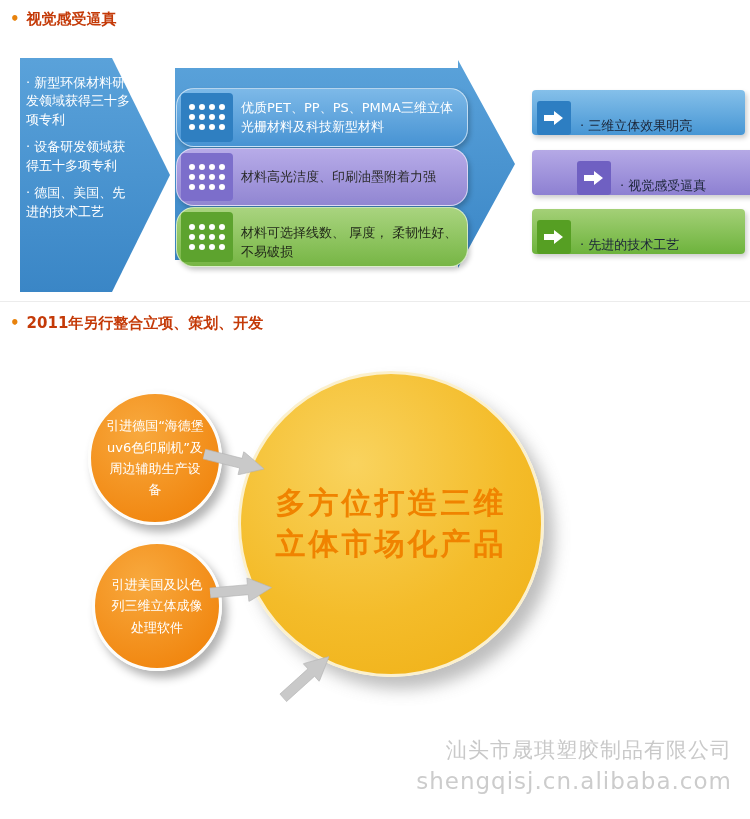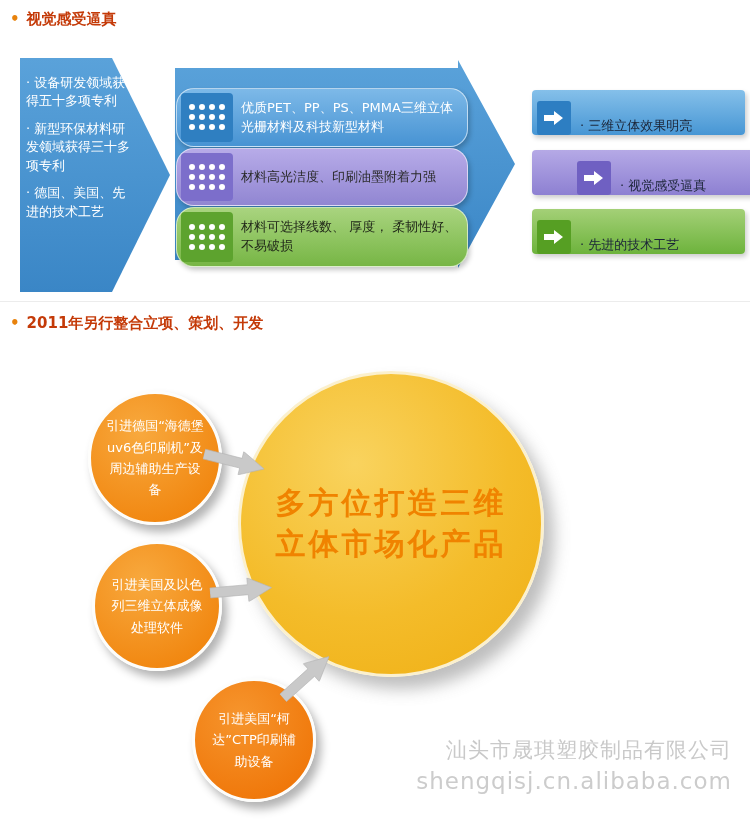--- a/index.html
+++ b/index.html
@@ -22,21 +22,21 @@
 
   
   #mid-arrow{left:175px;top:60px;}
 
   
   .mid-box{position:absolute;left:176px;width:280px;border-radius:18px;display:flex;
     align-items:center;padding:4px 6px 4px 4px;
     box-shadow:2px 3px 5px rgba(0,0,0,.22);border:1px solid rgba(255,255,255,.6);}
   #mid-box-1{top:88px;height:49px;background:linear-gradient(180deg,#7db9e8,#4793d3);}
   #mid-box-2{top:148px;height:48px;background:linear-gradient(180deg,#b7abe8,#9186d2);}
-  #mid-box-3{top:207px;height:50px;background:linear-gradient(180deg,#a9d47f,#77b645);}
+  #mid-box-3{top:207px;height:50px;background:linear-gradient(180deg,#a9d47f,#77b645);align-items:flex-end;}
   .dot-grid{align-self:stretch;border-radius:4px;display:grid;
     grid-template-columns:repeat(4,7px);grid-auto-rows:7px;gap:3px;
     align-content:center;justify-content:center;flex:0 0 52px;}
   #mid-box-1 .dot-grid{background:#2f7fc1;}
   #mid-box-2 .dot-grid{background:#7c6ecb;}
   #mid-box-3 .dot-grid{background:#5da32e;}
   .dot{width:6px;height:6px;border-radius:50%;background:#fff;}
   .mid-box .txt{flex:1;padding-left:8px;font-size:13px;line-height:1.45;}
   #mid-box-1 .txt{color:#ffffff;}
   #mid-box-2 .txt{color:#2a2a2a;}
@@ -94,22 +94,22 @@
   <svg id="left-arrow" class="abs" width="150" height="234">
     <defs>
       <linearGradient id="bluegrad" x1="0" y1="0" x2="0" y2="1">
         <stop offset="0" stop-color="#5aa2da"></stop>
           <stop offset="1" stop-color="#3a86c6"></stop>
       </linearGradient>
     </defs>
     <polygon points="0,0 92,0 150,117 92,234 0,234" fill="url(#bluegrad)"></polygon>
   </svg>
   <div id="left-arrow-text">
+    <div class="itm">· 新型环保材料研发领域获得三十多项专利</div>
     <div class="itm">· 设备研发领域获得五十多项专利</div>
-    <div class="itm">· 新型环保材料研发领域获得三十多项专利</div>
     <div class="itm">· 德国、美国、先进的技术工艺</div>
   </div>
 
   <svg id="mid-arrow" class="abs" width="340" height="208">
     <polygon points="0,8 283,8 283,0 340,104 283,208 283,200 0,200" fill="url(#bluegrad)"></polygon>
   </svg>
 
   <div class="mid-box" id="mid-box-1">
     <div class="dot-grid">
       <span class="dot"></span>
@@ -194,21 +194,20 @@
     <span>2011年另行整合立项、策划、开发</span>
   </div>
 
   <div id="big-circle">
     <div class="line">多方位打造三维</div>
     <div class="line">立体市场化产品</div>
   </div>
 
   <div class="feature-circle" id="fc-1">引进德国“海德堡uv6色印刷机”及周边辅助生产设备</div>
   <div class="feature-circle" id="fc-2">引进美国及以色列三维立体成像处理软件</div>
-  <div class="feature-circle" id="fc-3">引进美国“柯达”CTP印刷辅助设备</div>
 
   <svg class="conn" id="ca-1" width="62" height="24" viewBox="0 0 62 24">
     <polygon points="0,7 38,7 38,0 62,12 38,24 38,17 0,17" fill="#c9c9c9" stroke="#b3b3b3" stroke-width="0.6"></polygon>
   </svg>
   <svg class="conn" id="ca-2" width="62" height="24" viewBox="0 0 62 24">
     <polygon points="0,7 38,7 38,0 62,12 38,24 38,17 0,17" fill="#c9c9c9" stroke="#b3b3b3" stroke-width="0.6"></polygon>
   </svg>
   <svg class="conn" id="ca-3" width="62" height="24" viewBox="0 0 62 24">
     <polygon points="0,7 38,7 38,0 62,12 38,24 38,17 0,17" fill="#c9c9c9" stroke="#b3b3b3" stroke-width="0.6"></polygon>
   </svg>

